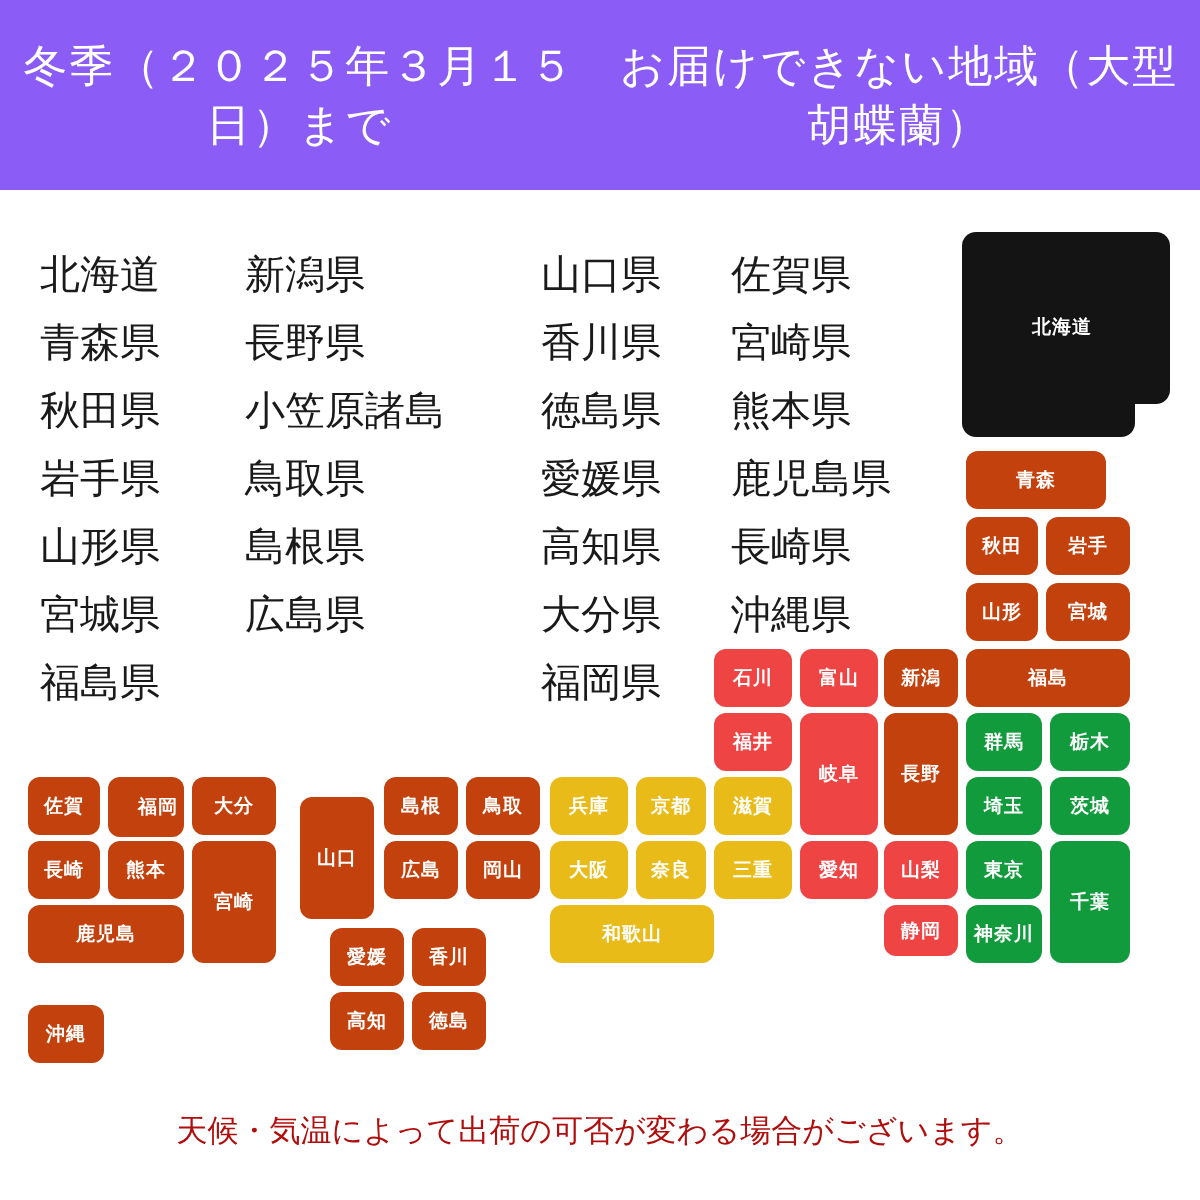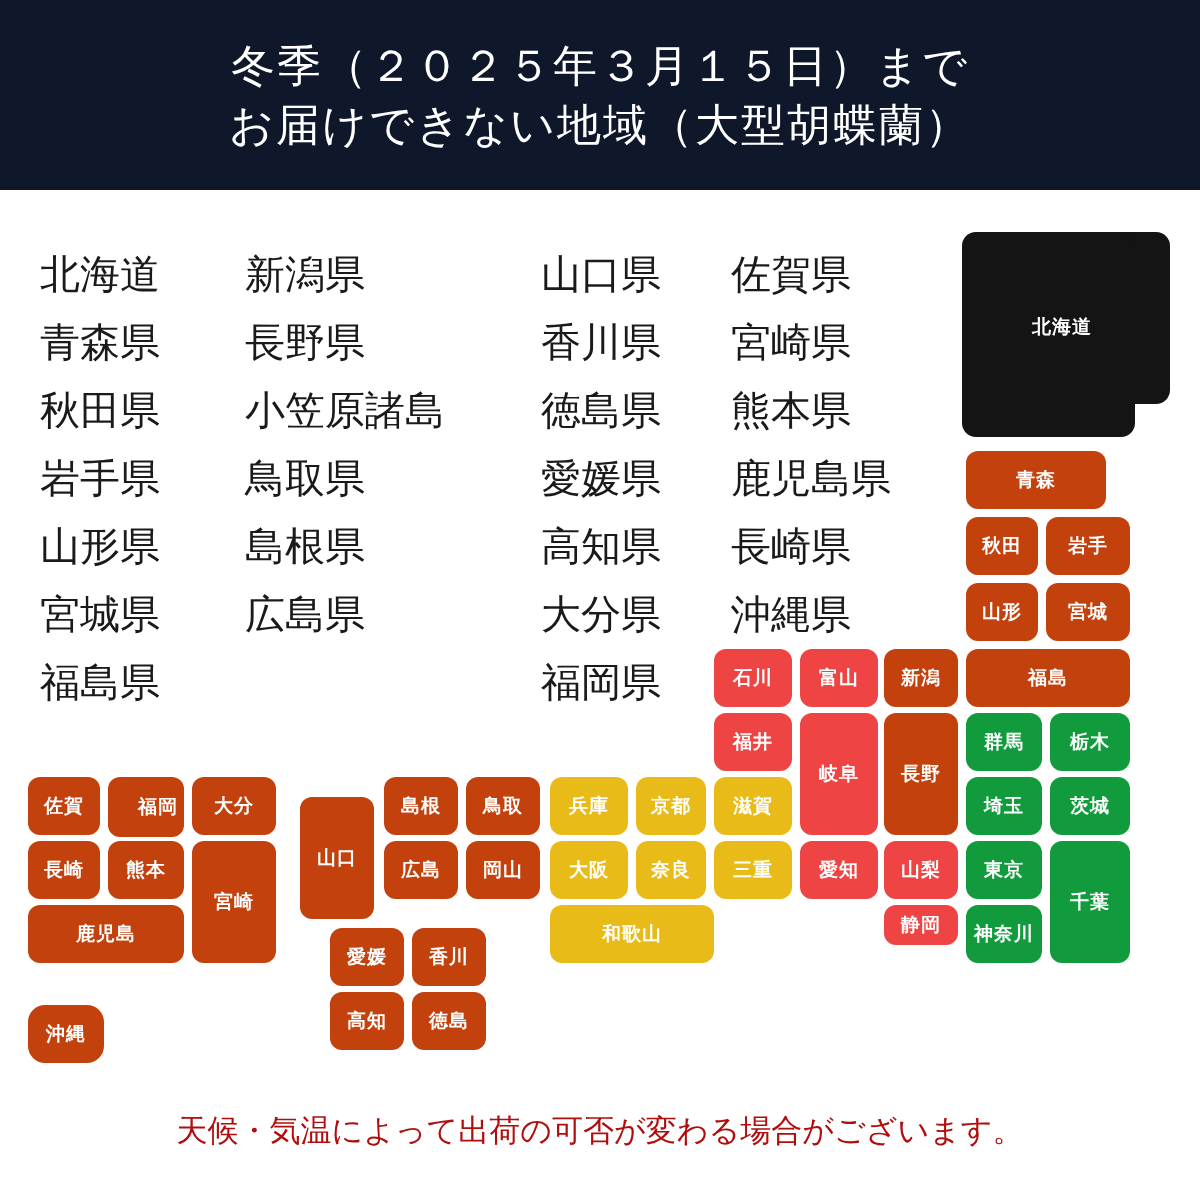--- a/index.html
+++ b/index.html
@@ -7,26 +7,26 @@
   body {
     width: 1200px; height: 1200px;
     background: #ffffff;
     font-family: "Liberation Sans", sans-serif;
     overflow: hidden;
     position: relative;
   }
   #header {
     width: 1200px;
     height: 190px;
-    background: #0f172a;
+    background: #8b5cf6;
     color: #ffffff;
     display: flex;
-    flex-direction: column;
+    flex-direction: row;
     align-items: center;
-    justify-content: center;
+    justify-content: space-between;
     text-align: center;
   }
   #header .line {
     font-size: 44px;
     letter-spacing: 2px;
     line-height: 1.35;
     font-weight: 400;
   }
   #lists {
     position: absolute;
@@ -169,34 +169,34 @@
     <div class="pref c-yellow" style="left: 636px; top: 777px; width: 70px; height: 58px;">京都</div>
     <div class="pref c-yellow" style="left: 714px; top: 777px; width: 78px; height: 58px;">滋賀</div>
     <div class="pref c-yellow" style="left: 550px; top: 841px; width: 78px; height: 58px;">大阪</div>
     <div class="pref c-yellow" style="left: 636px; top: 841px; width: 70px; height: 58px;">奈良</div>
     <div class="pref c-yellow" style="left: 714px; top: 841px; width: 78px; height: 58px;">三重</div>
     <div class="pref c-yellow" style="left: 550px; top: 905px; width: 164px; height: 58px;">和歌山</div>
     <div class="pref c-lgreen" style="left: 800px; top: 841px; width: 78px; height: 58px;">愛知</div>
     <div class="pref c-lgreen" style="left: 884px; top: 841px; width: 74px; height: 58px;">山梨</div>
     <div class="pref c-dgreen" style="left: 966px; top: 841px; width: 76px; height: 58px;">東京</div>
     <div class="pref c-dgreen" style="left: 1050px; top: 841px; width: 80px; height: 122px;">千葉</div>
-    <div class="pref c-lgreen" style="left: 884px; top: 905px; width: 74px; height: 40px;">静岡</div>
+    <div class="pref c-lgreen" style="left: 884px; top: 905px; width: 74px; height: 51px;">静岡</div>
     <div class="pref c-dgreen" style="left: 966px; top: 905px; width: 76px; height: 58px;">神奈川</div>
     <div class="pref c-black" style="left: 300px; top: 797px; width: 74px; height: 122px;">山口</div>
     <div class="pref c-black" style="left: 384px; top: 777px; width: 74px; height: 58px;">島根</div>
     <div class="pref c-black" style="left: 466px; top: 777px; width: 74px; height: 58px;">鳥取</div>
     <div class="pref c-black" style="left: 384px; top: 841px; width: 74px; height: 58px;">広島</div>
     <div class="pref c-black" style="left: 466px; top: 841px; width: 74px; height: 58px;">岡山</div>
     <div class="pref c-black" style="left: 330px; top: 928px; width: 74px; height: 58px;">愛媛</div>
     <div class="pref c-black" style="left: 412px; top: 928px; width: 74px; height: 58px;">香川</div>
     <div class="pref c-black" style="left: 330px; top: 992px; width: 74px; height: 58px;">高知</div>
     <div class="pref c-black" style="left: 412px; top: 992px; width: 74px; height: 58px;">徳島</div>
     <div class="pref c-black" style="left: 28px; top: 777px; width: 72px; height: 58px;">佐賀</div>
     <div class="pref c-black" style="left: 108px; top: 777px; width: 76px; height: 60px; padding-left: 24px;">福岡</div>
     <div class="pref c-black" style="left: 192px; top: 777px; width: 84px; height: 58px;">大分</div>
     <div class="pref c-black" style="left: 28px; top: 841px; width: 72px; height: 58px;">長崎</div>
     <div class="pref c-black" style="left: 108px; top: 841px; width: 76px; height: 58px;">熊本</div>
     <div class="pref c-black" style="left: 192px; top: 841px; width: 84px; height: 122px;">宮崎</div>
     <div class="pref c-black" style="left: 28px; top: 905px; width: 156px; height: 58px;">鹿児島</div>
-    <div class="pref c-black" style="left: 28px; top: 1005px; width: 76px; height: 58px; border-radius: 17px;">沖縄</div>
+    <div class="pref c-black" style="left: 28px; top: 1005px; width: 76px; height: 58px;">沖縄</div>
   </div>
 
 <div id="footnote">天候・気温によって出荷の可否が変わる場合がございます。</div>
 
 </body></html>

